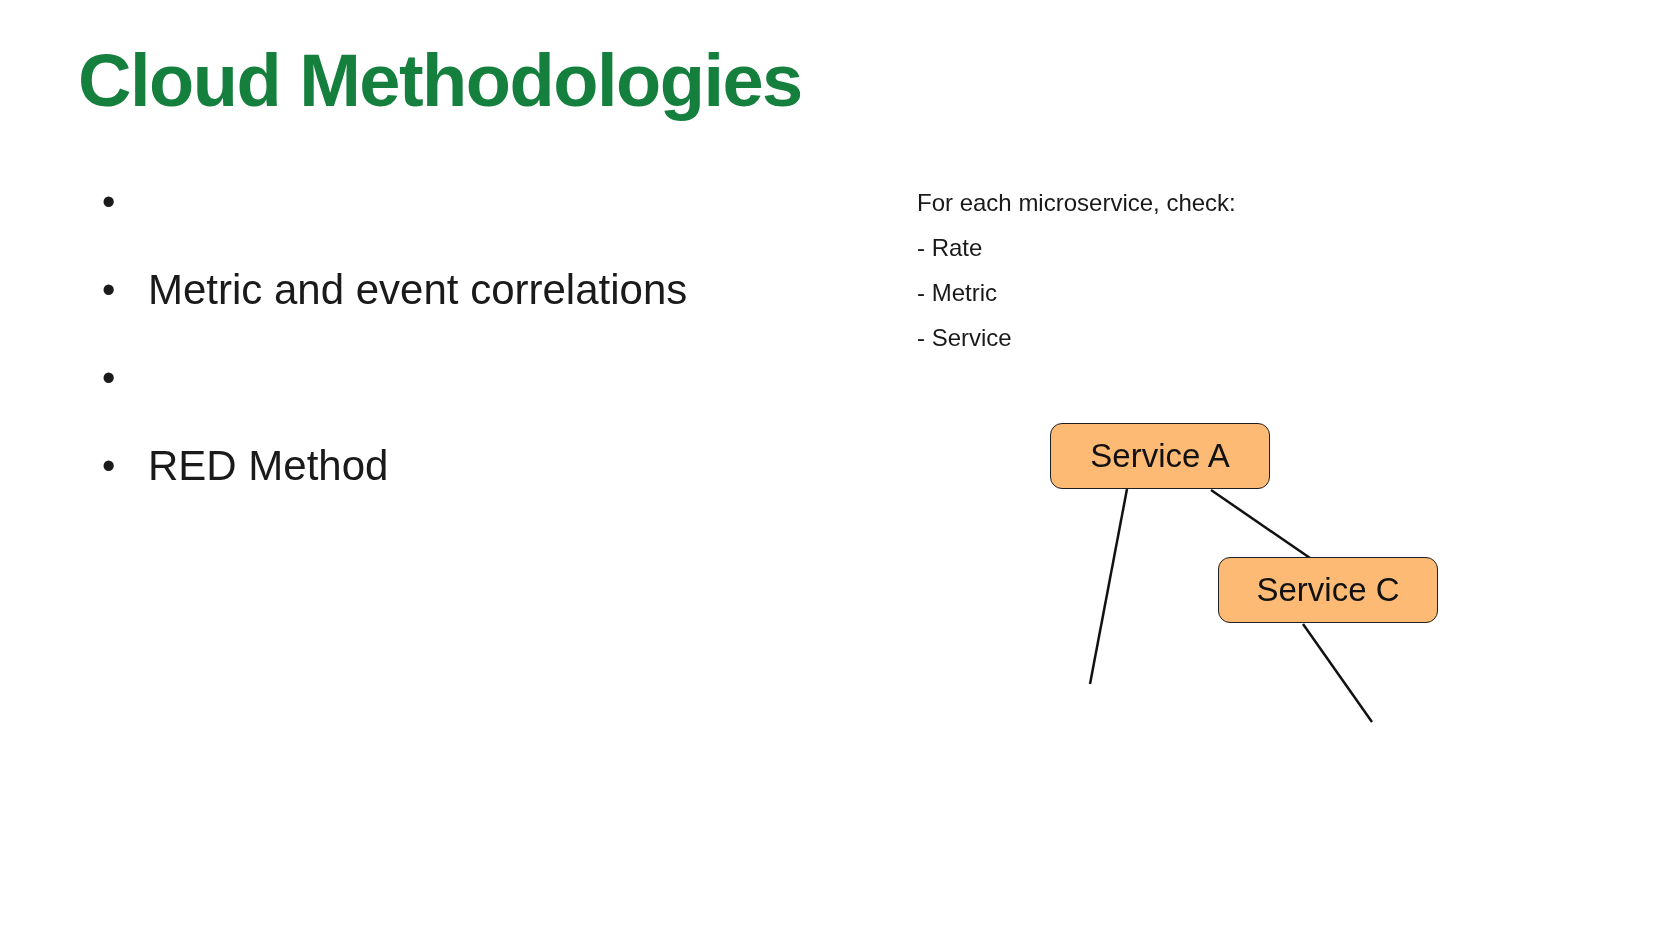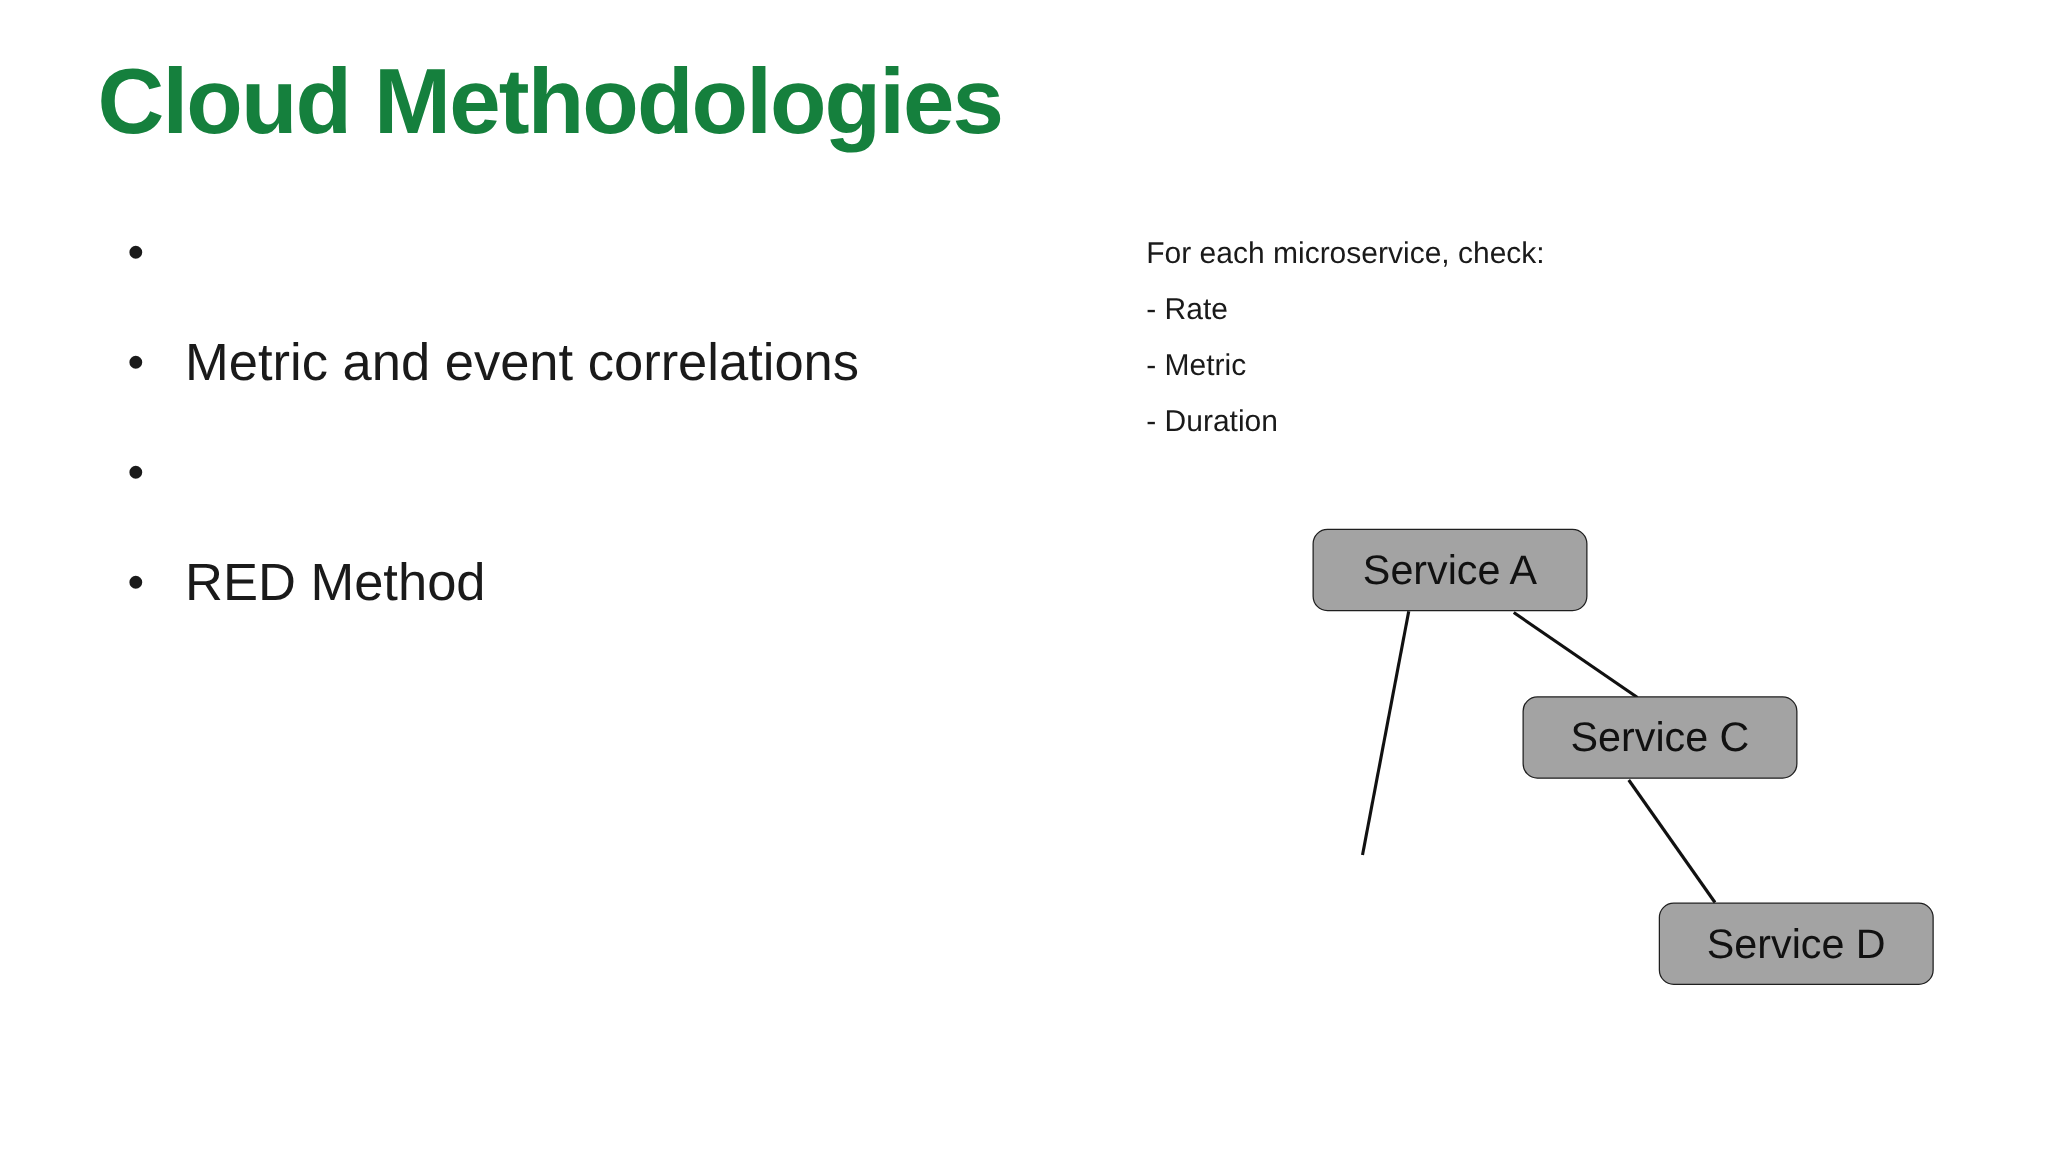--- a/index.html
+++ b/index.html
@@ -74,21 +74,21 @@
     top: 0;
     width: 1654px;
     height: 931px;
     pointer-events: none;
   }
   .node {
     position: absolute;
     width: 220px;
     height: 66px;
     box-sizing: border-box;
-    background: #a3a3a3;
+    background: #fdba74;
     border: 1.5px solid #1f1f1f;
     border-radius: 12px;
     display: flex;
     align-items: center;
     justify-content: center;
     font-size: 33px;
     color: #111111;
     white-space: nowrap;
   }
   .node-a { left: 1050px; top: 423px; }
@@ -117,26 +117,25 @@
     <li>
       <span class="dot">•</span>
       <span>RED Method</span>
     </li>
   </ul>
 
   <div class="note">
     <div>For each microservice, check:</div>
     <div>- Rate</div>
     <div>- Metric</div>
-    <div>- Duration</div>
+    <div>- Service</div>
   </div>
 
   <svg class="edges-svg" viewBox="0 0 1654 931" xmlns="http://www.w3.org/2000/svg">
     <line x1="1127" y1="489" x2="1090" y2="684" stroke="#111111" stroke-width="2.5"></line>
     <line x1="1211" y1="490" x2="1310" y2="558" stroke="#111111" stroke-width="2.5"></line>
     <line x1="1303" y1="624" x2="1372" y2="722" stroke="#111111" stroke-width="2.5"></line>
   </svg>
 
   <div class="node node-a">Service A</div>
   <div class="node node-c">Service C</div>
-  <div class="node node-d">Service D</div>
 
 </div>
 
 </body></html>

